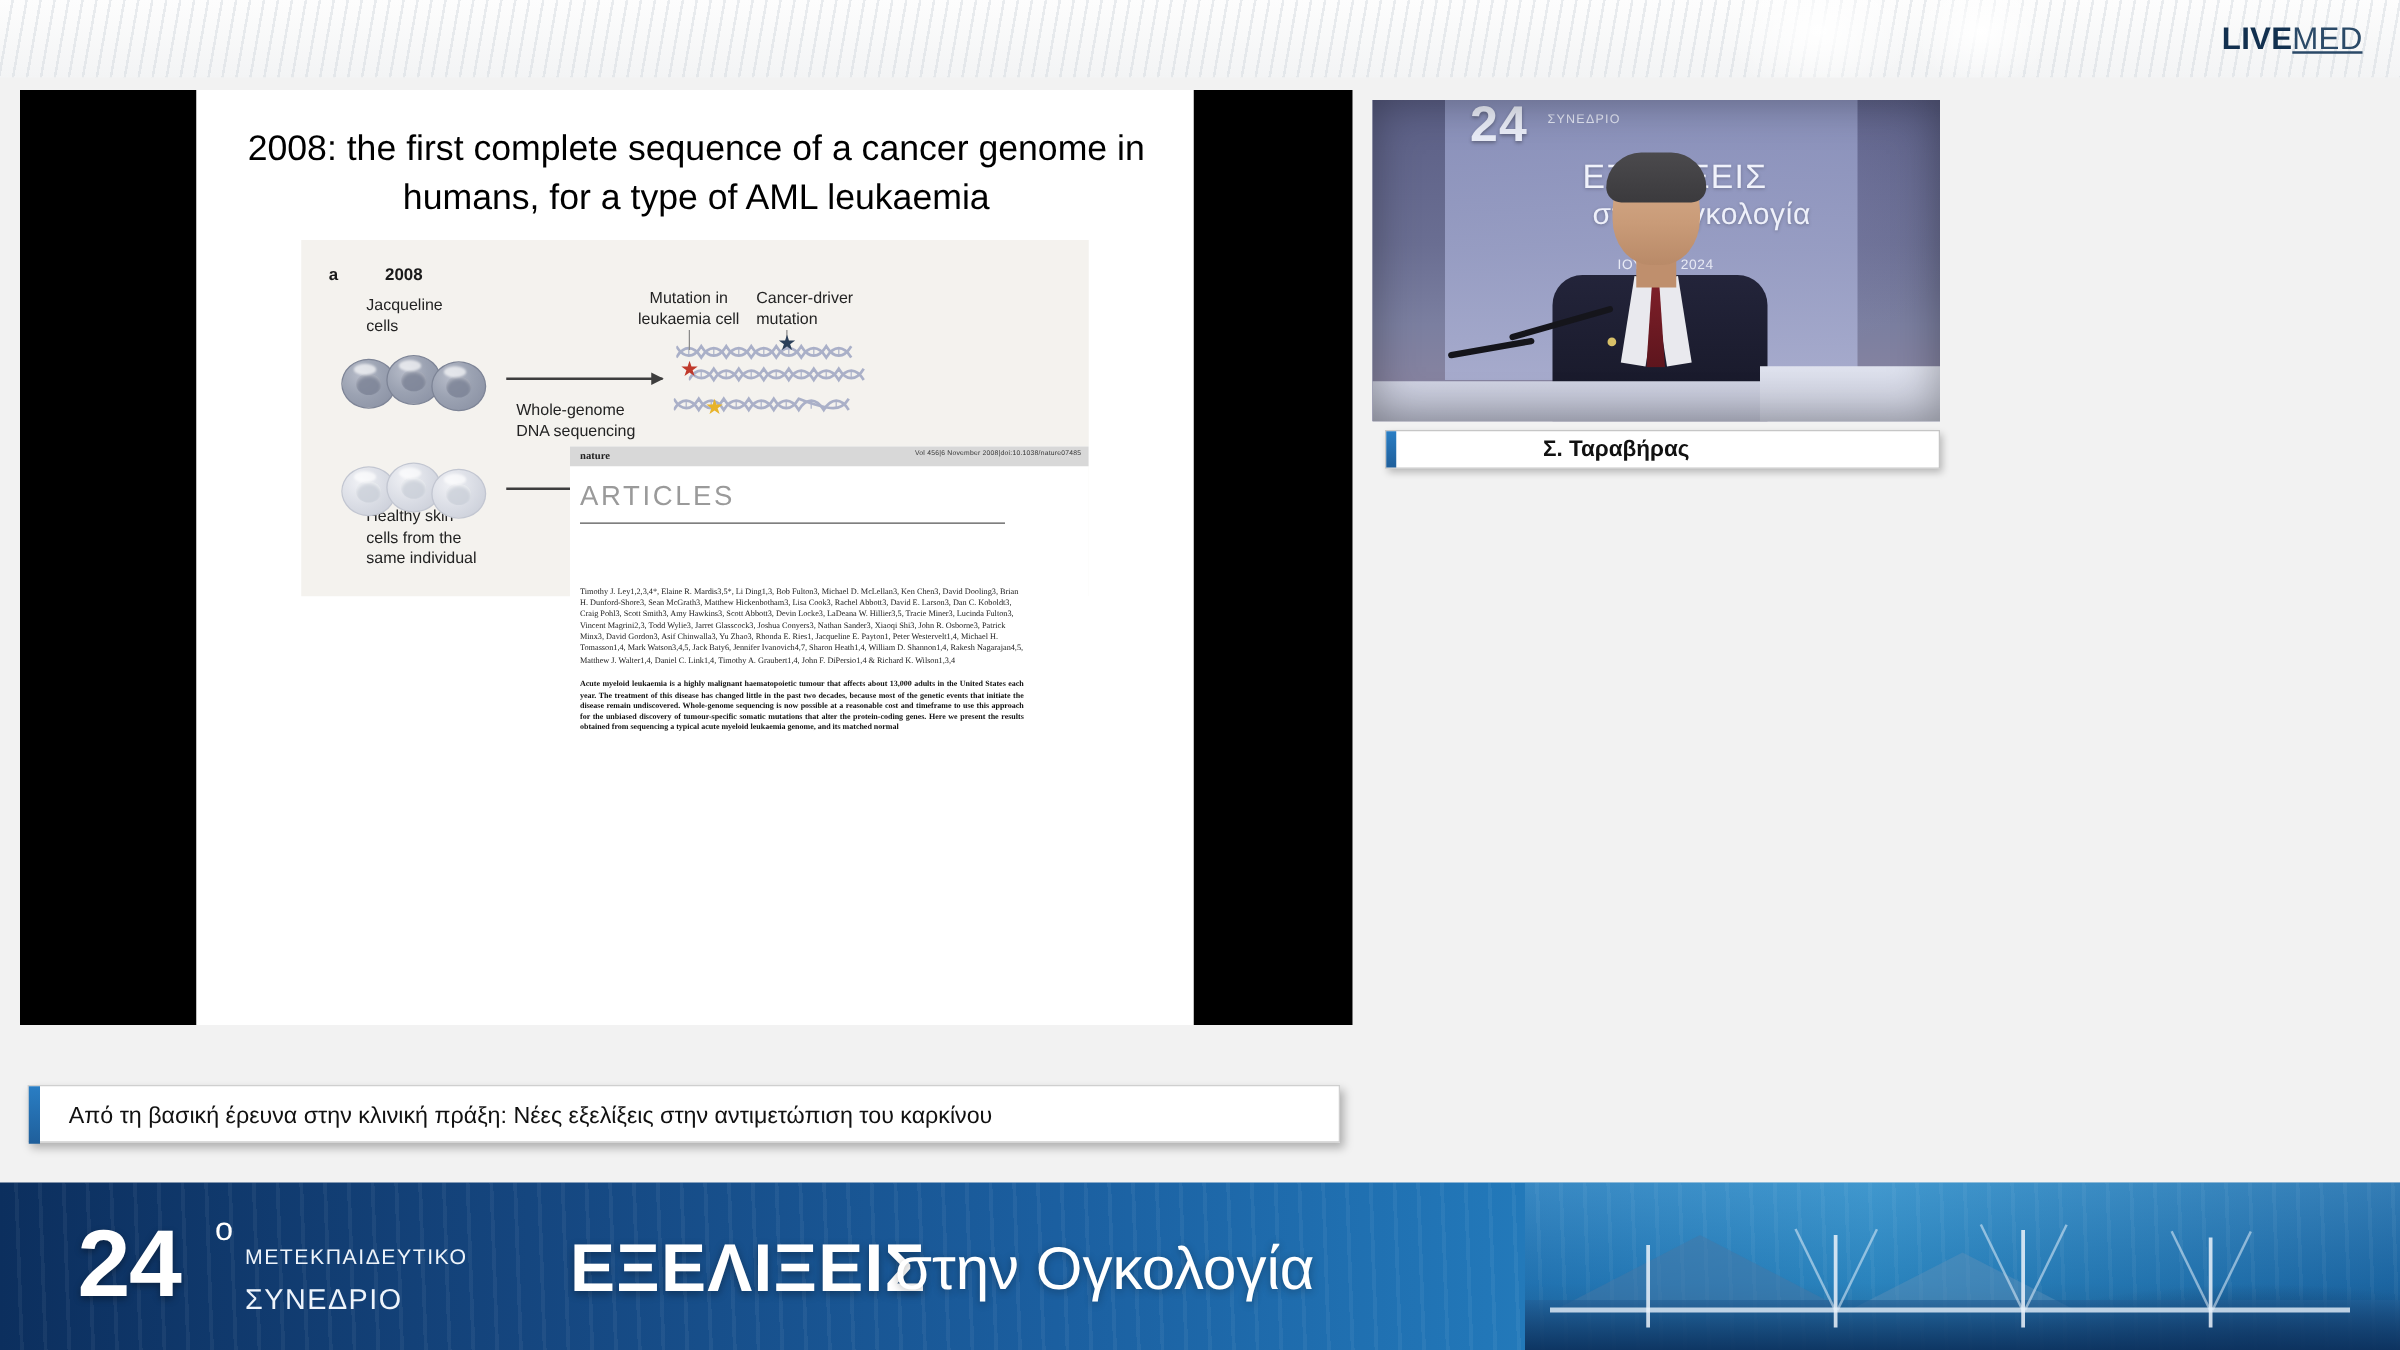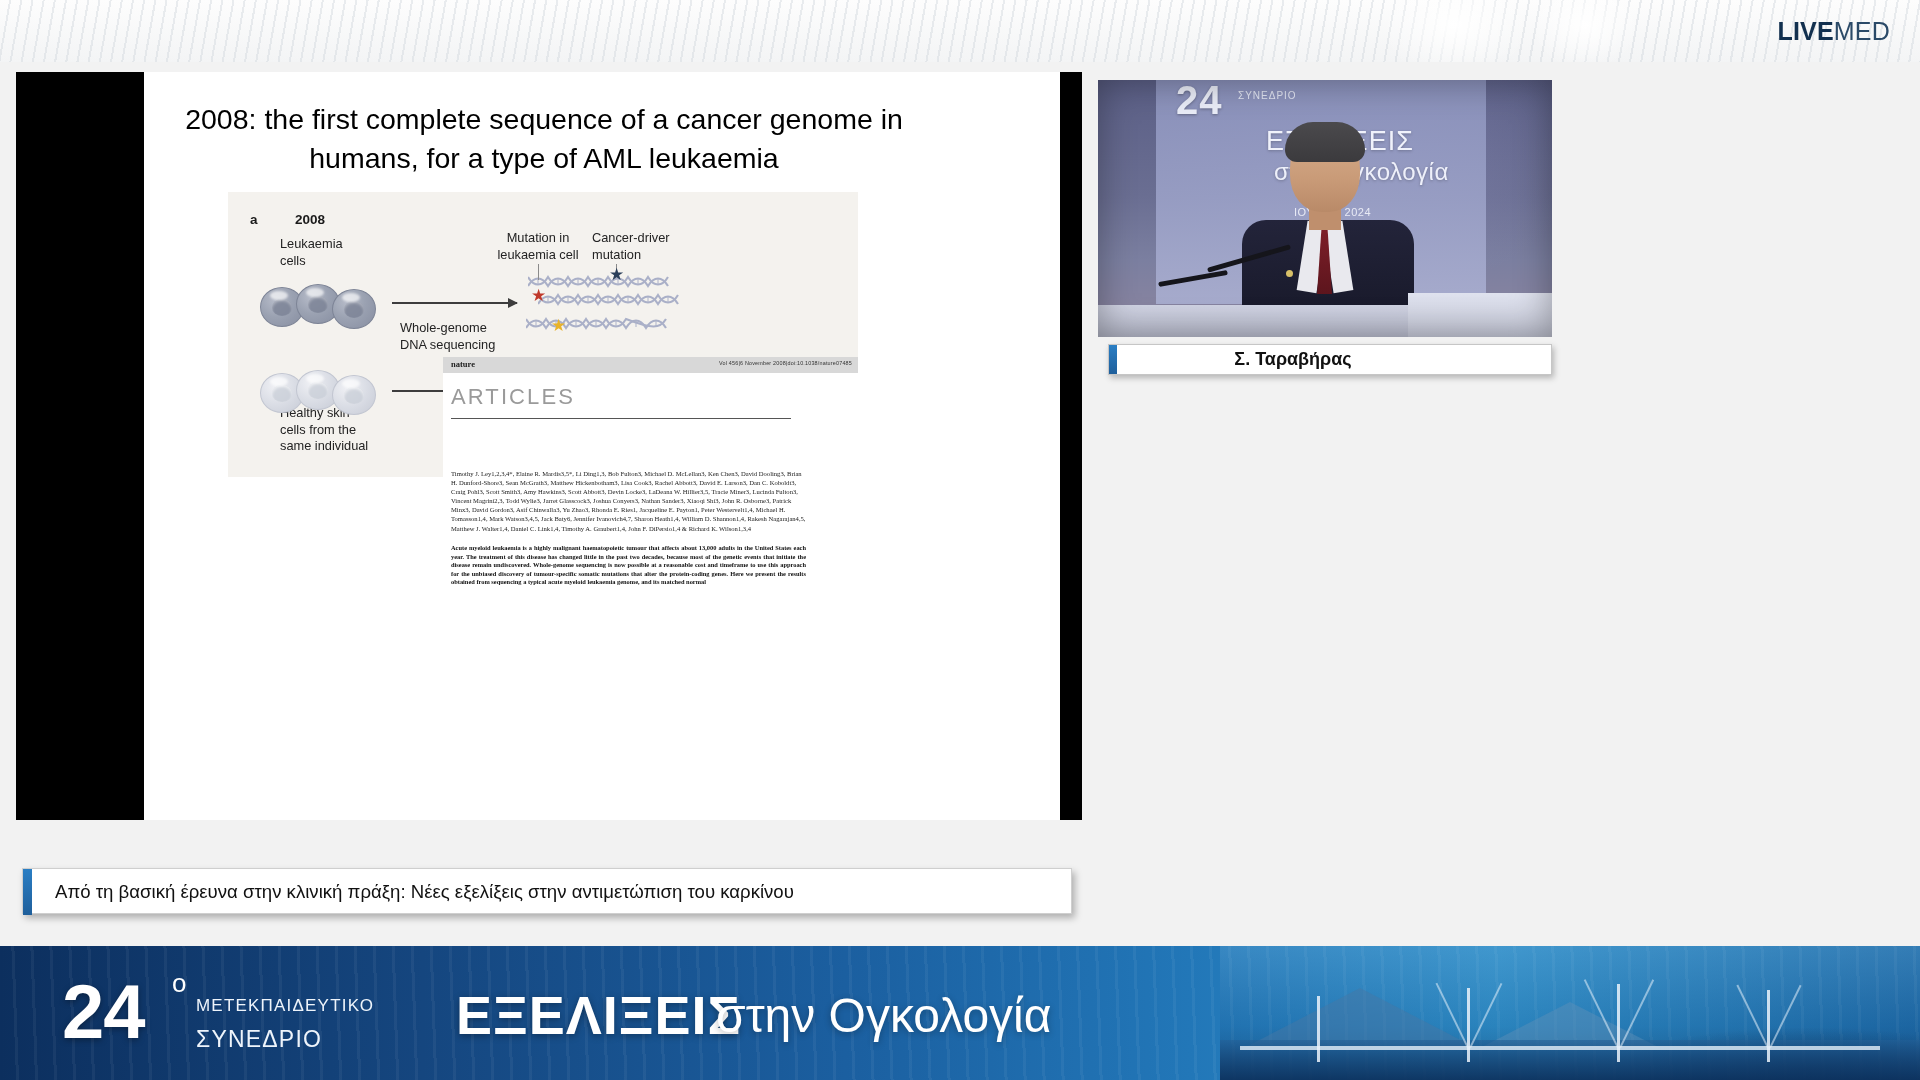--- a/index.html
+++ b/index.html
@@ -26,33 +26,33 @@
   #topbar .glowA{ position:absolute; left:1380px; top:-30px; width:150px;height:110px;
     background:radial-gradient(ellipse at center,#fff 0%,rgba(255,255,255,0) 70%); }
   #topbar .glowB{ position:absolute; left:1530px; top:-20px; width:110px;height:90px;
     background:radial-gradient(ellipse at center,#fff 0%,rgba(255,255,255,0) 70%); }
   #logo{
     position:absolute; right:30px; top:17px;
     font-size:25px; letter-spacing:.2px; line-height:28px;
     color:#12304f; white-space:nowrap;
   }
   #logo .b{ font-weight:bold; }
-  #logo .l{ font-weight:300; color:#2b4a68; }
+  #logo .l{ font-weight:300; color:#2b4a68;text-decoration:underline; }
 
   
   #stage{
     position:absolute; left:16px; top:72px; width:1066px; height:748px;
     background:#fff;
   }
   #slidebox{
     position:absolute; left:0; top:0; width:1066px; height:748px;
     background:#000;
   }
   #slide{
-    position:absolute; left:128px; top:0px; width:916px; height:748px;
+    position:absolute; left:141px; top:0px; width:798px; height:748px;
     background:#ffffff; overflow:hidden;
   }
   #slide-title{
     position:absolute; left:32px; top:28px; width:736px;
     text-align:center;
     font-size:28.5px; line-height:39px; color:#000;
     font-family:"Liberation Sans", sans-serif;
   }
 
   
@@ -353,21 +353,21 @@
 <div id="stage">
   <div id="slidebox">
     <div id="slide">
 
       <div id="slide-title">2008: the first complete sequence of a cancer genome in humans, for a type of AML leukaemia</div>
 
       <div id="figure">
         <div id="fig-a">a</div>
         <div id="fig-year">2008</div>
 
-        <div class="fig-lbl" id="lbl-leuk" style="white-space:pre-line">Leukaemia
+        <div class="fig-lbl" id="lbl-leuk" style="white-space:pre-line">Jacqueline
 cells</div>
         <div class="fig-lbl" id="lbl-healthy" style="white-space:pre-line">Healthy skin
 cells from the
 same individual</div>
         <div class="fig-lbl" id="lbl-wgs" style="white-space:pre-line">Whole-genome
 DNA sequencing</div>
         <div class="fig-lbl" id="lbl-mut" style="white-space:pre-line">Mutation in
 leukaemia cell</div>
         <div class="fig-lbl" id="lbl-cdm" style="white-space:pre-line">Cancer-driver
 mutation</div>

